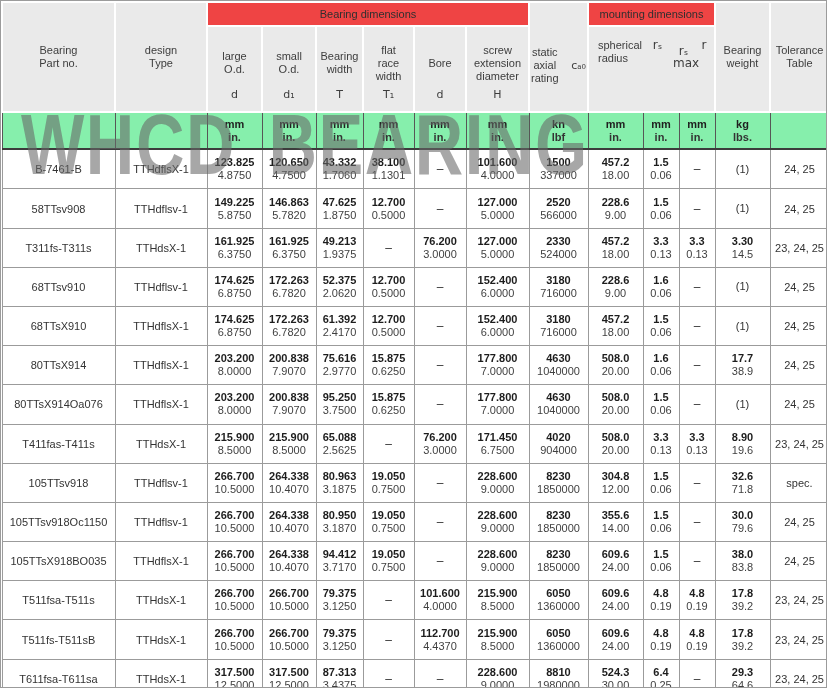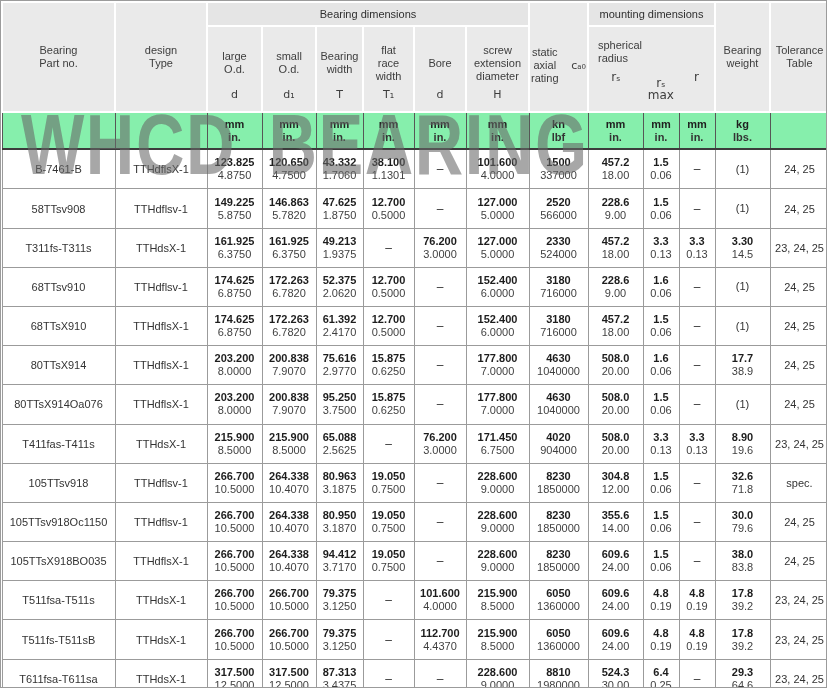--- a/index.html
+++ b/index.html
@@ -12,35 +12,35 @@
     border-collapse:collapse; table-layout:fixed;
     width:825px; height:686px;
   }
   
   thead th {
     background:#eaeaea; border:2px solid #ffffff;
     font-weight:normal; color:#3d3d3d; font-size:11px; padding:0;
     vertical-align:middle; text-align:center;
   }
   thead th.band {
-    background:#e5e5e5; color:#2f2f2f; height:22px; font-size:11px;
+    background:#ef4444; color:#2f2f2f; height:22px; font-size:11px;
   }
   .pre { white-space:pre-line; line-height:13px; }
   .hcell {
     display:flex; flex-direction:column; justify-content:space-between;
     align-items:center; height:72px; box-sizing:border-box; padding:4px 1px 4px;
   }
   .hlabel { white-space:pre-line; line-height:13px; margin:auto 0; }
   .hsym  { font-family:"DejaVu Sans", sans-serif; font-size:11px; line-height:12px; color:#3d3d3d; }
   .static-cell {
     display:flex; flex-direction:row; justify-content:space-between;
     align-items:center; height:108px; box-sizing:border-box; padding:22px 1px 5px;
   }
   .sph-cell {
-    display:flex; flex-direction:column; justify-content:space-between;
+    display:flex; flex-direction:row; justify-content:space-between;
     height:72px; box-sizing:border-box; padding:6px 0 4px;
   }
   .sph-label { text-align:left; padding-left:9px; white-space:pre-line; line-height:13px; }
   .sph-syms { display:flex; width:100%; }
   .sph-syms span { font-family:"DejaVu Sans",sans-serif; font-size:12px; line-height:12px; text-align:center; }
   .sph-syms .s1 { width:43%; } .sph-syms .s2 { width:29%;margin-top:6px; } .sph-syms .s3 { width:28%; }
   
   tr.units td {
     background:#86efac; height:35px; padding:0; text-align:center;
     border-left:1px solid #565656; border-right:1px solid #565656;

